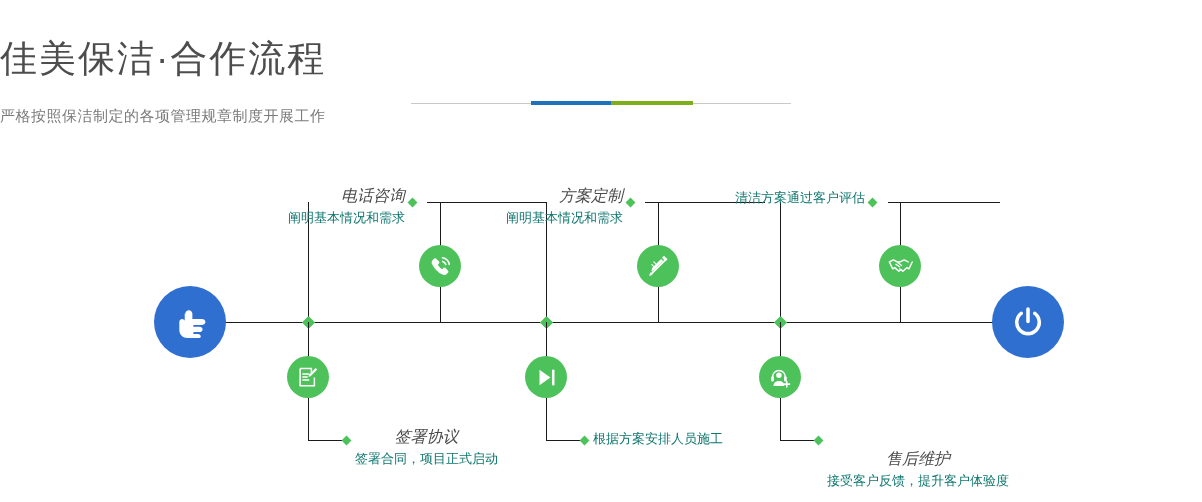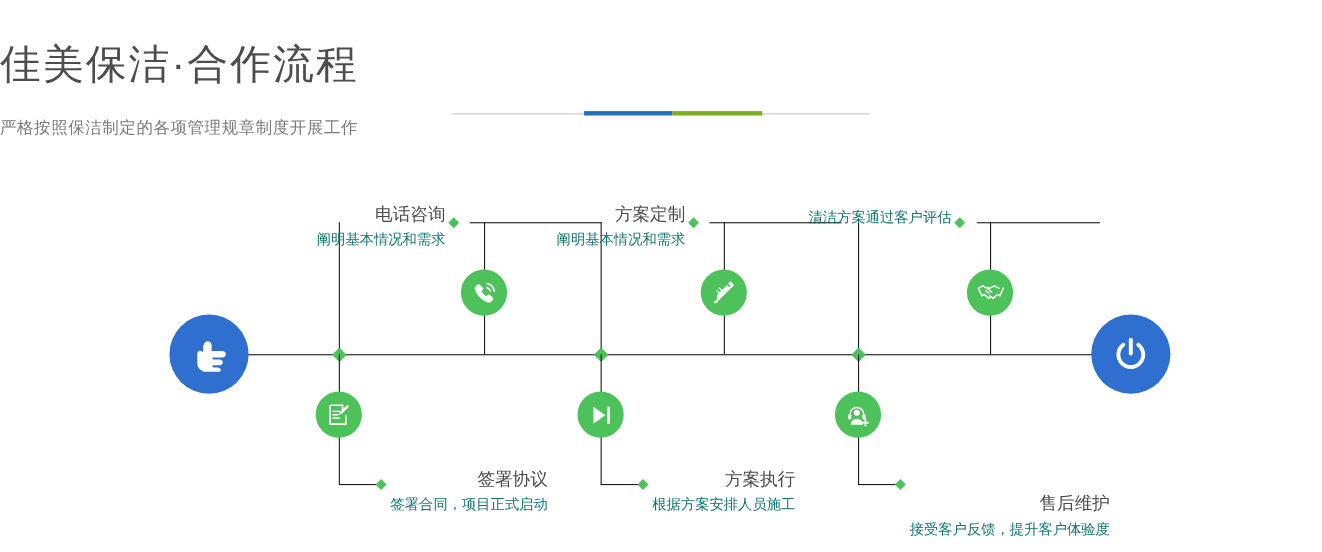--- a/index.html
+++ b/index.html
@@ -54,23 +54,23 @@
     position:absolute;width:9px;height:9px;background:#4ec25a;
     transform:rotate(45deg);
   }
   .diamond.sm{width:7px;height:7px;}
   .circ{
     position:absolute;width:42px;height:42px;border-radius:50%;
     background:#4ec25a;display:flex;align-items:center;justify-content:center;
   }
   .circ svg{display:block;}
   .lbl{position:absolute;white-space:nowrap;}
-  .lbl .t{font-size:16px;color:#4a4a4a;line-height:20px;}
+  .lbl .t{font-size:16px;color:#4a4a4a;line-height:20px;font-style:italic;}
   .lbl .d{font-size:13px;color:#0f766e;line-height:19px;margin-top:2px;}
-  .lbl.right{text-align:right;}
+  .lbl.right{text-align:center;}
   .lbl.rightal{text-align:right;}
 </style>
 </head>
 <body>
 
 <div class="stage">
 
   <div class="header">
     <div class="title">佳美保洁·合作流程</div>
     <div class="rule-wrap">
@@ -178,21 +178,20 @@
     <div class="circ" style="left:525px;top:356px;">
       <span>
         <svg width="25" height="25" viewBox="0 0 64 64">
           <path fill="#ffffff" d="M14 12l28 20-28 20z"></path>
           <rect x="46" y="12" width="6.5" height="40" fill="#ffffff"></rect>
         </svg>
       </span>
     </div>
     <div class="diamond sm" style="left:581px;top:437px;"></div>
     <div class="lbl right" style="left:593px;top:427px;">
-      <div class="t">方案执行</div>
       <div class="d">根据方案安排人员施工</div>
     </div>
   </div>
 
   <div class="node">
     <div class="diamond" style="left:776px;top:318px;"></div>
     <div class="vline" style="left:780px;top:202px;height:120px;"></div>
     <div class="hline" style="left:888px;top:202px;width:112px;"></div>
     <div class="vline" style="left:900px;top:202px;height:120px;"></div>
     <div class="circ" style="left:879px;top:245px;">

